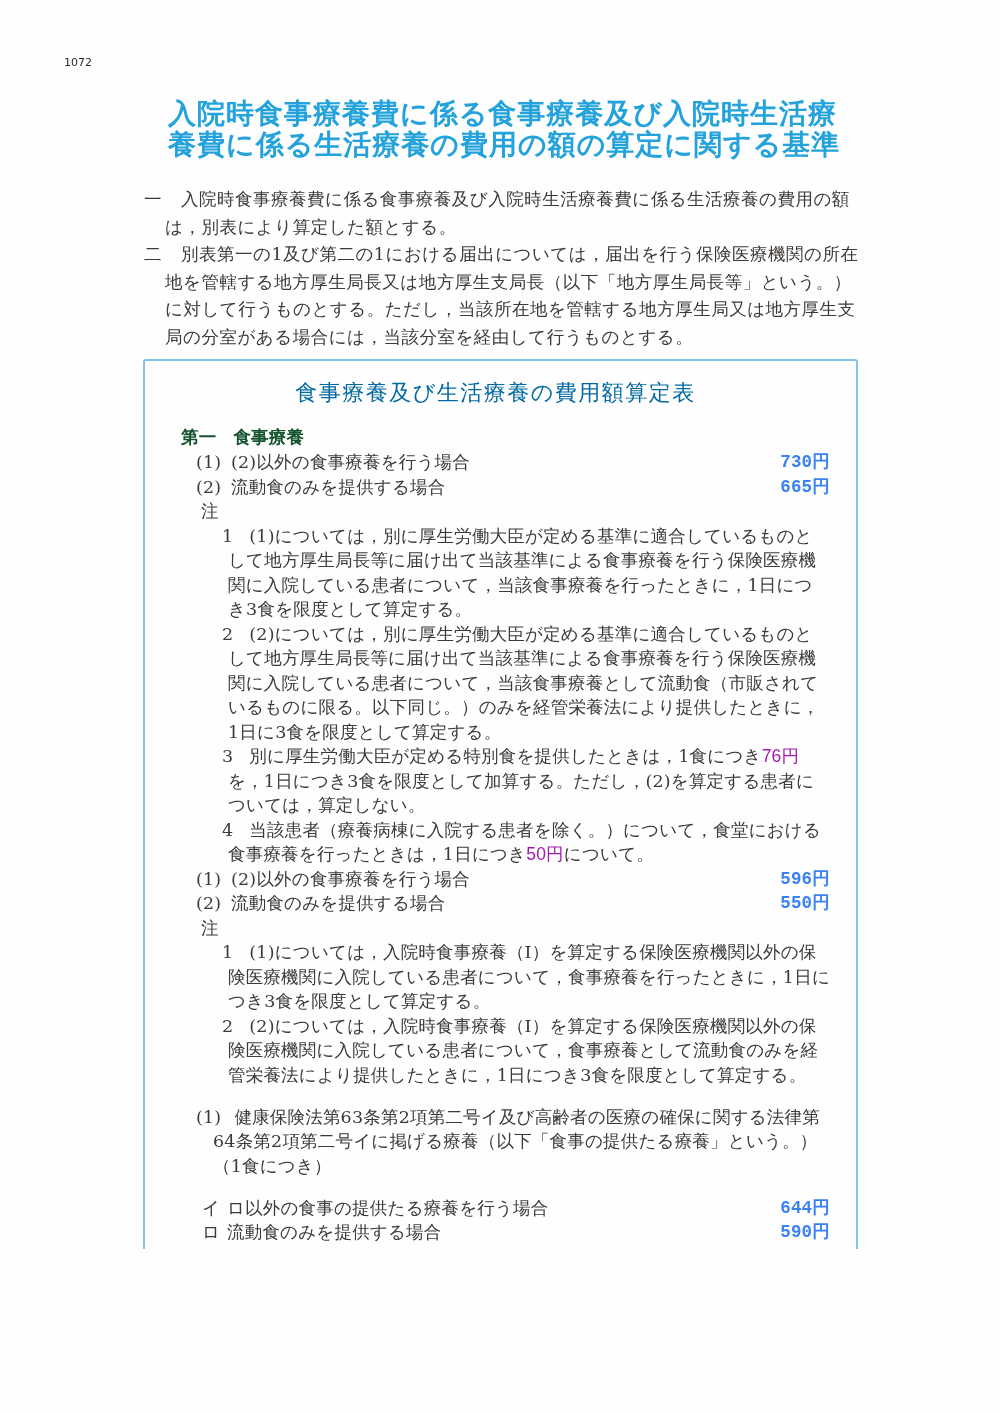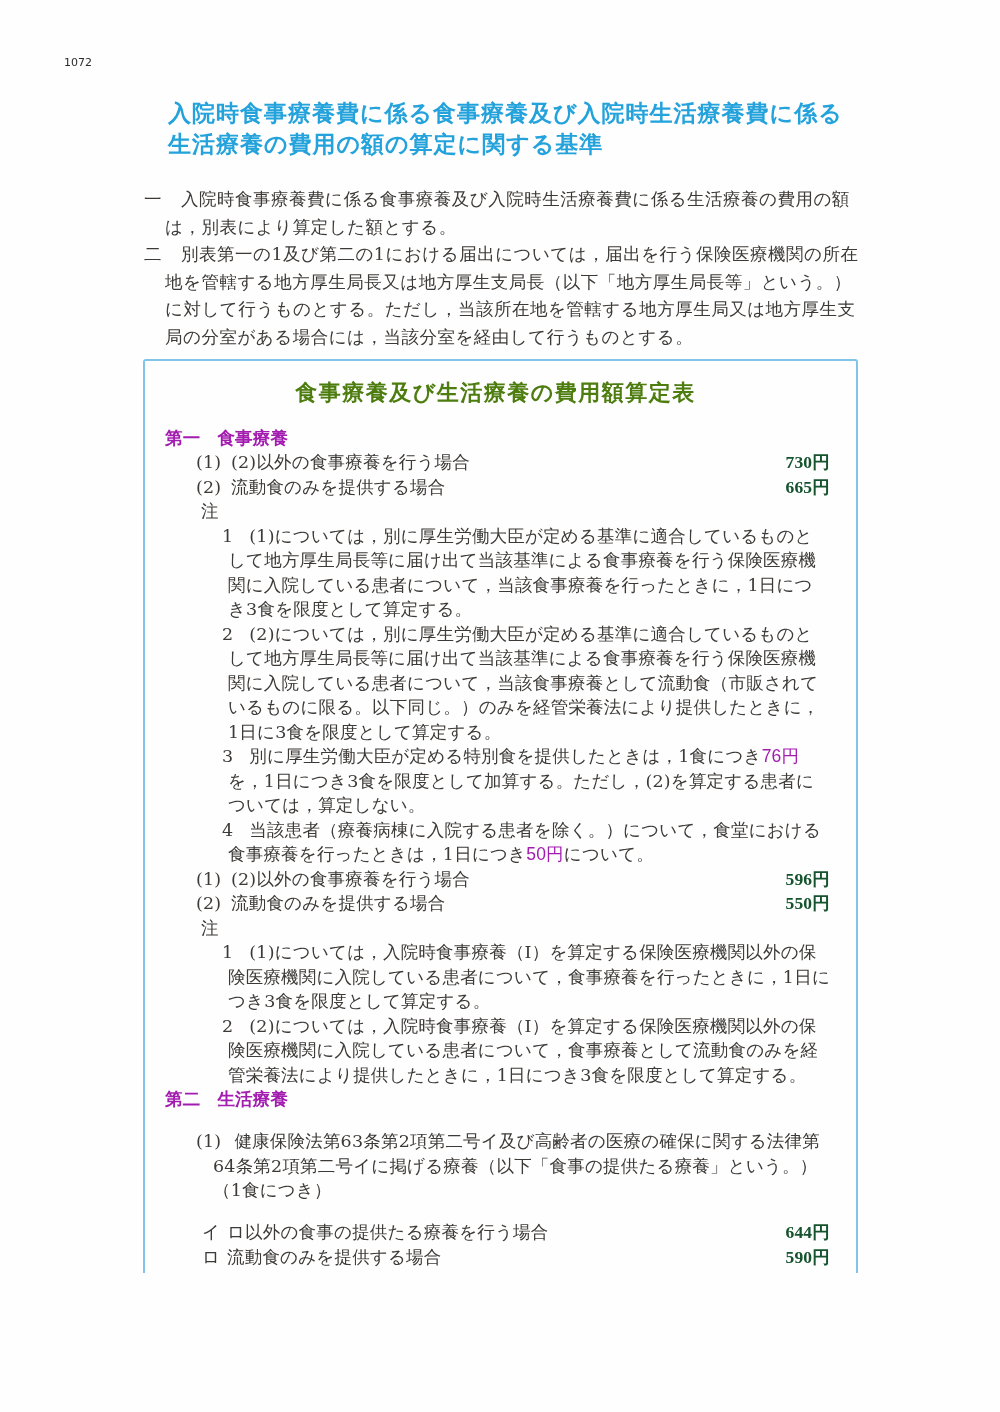--- a/index.html
+++ b/index.html
@@ -8,52 +8,52 @@
     font-family:"DejaVu Serif","Liberation Serif",serif;
     color:#3c3936;
   }
   .pagenum{
     position:absolute;left:64px;top:56px;font-size:11px;color:#2b2b2b;
     font-family:"DejaVu Sans","Liberation Sans",sans-serif;
   }
   .doc-title{
     position:absolute;left:168px;top:98px;width:684px;margin:0;
     font-family:"DejaVu Sans","Liberation Sans",sans-serif;
-    font-size:23px;font-weight:bold;color:#24a2db;
+    font-size:28px;font-weight:bold;color:#24a2db;
     line-height:31px;letter-spacing:1px;
   }
   .intro{position:absolute;left:144px;top:186px;width:716px;
     font-size:17.5px;line-height:27.5px;letter-spacing:0.5px;}
   .intro p{margin:0;padding-left:21px;text-indent:-21px;}
   .intro .mk{margin-right:19px;}
   
   .box{
     position:absolute;left:143px;top:359px;width:715px;box-sizing:border-box;
     border:2px solid #82c4e9;border-bottom:none;border-radius:3px 3px 0 0;
     padding:12px 26px 4px 16px;
     font-size:17.5px;line-height:24.5px;letter-spacing:0.2px;
   }
   .box-label{margin:0;}
   .box-title{
     text-align:center;margin:8px 0 20px 0;
     font-family:"DejaVu Sans","Liberation Sans",sans-serif;
-    font-size:22px;font-weight:bold;color:#4d7c0f;letter-spacing:1.5px;
+    font-size:22px;font-weight:normal;color:#0369a1;letter-spacing:1.5px;
   }
-  .sec-h{margin-left:4px;color:#a21caf;font-weight:bold;
-    font-family:Liberation Sans, sans-serif;}
+  .sec-h{margin-left:20px;color:#14532d;font-weight:bold;
+    font-family:Liberation Mono, monospace;}
   .sec-h .mk2{margin-right:17px;}
   .item-h{margin-left:25px;}
   .item-h .inum,.item-h .ititle{
     color:#24a2db;font-weight:bold;
     font-family:"DejaVu Sans","Liberation Sans",sans-serif;}
   .item-h .inum{margin-right:15px;}
   .prow{display:flex;margin-left:35px;}
   .prow .rmk{flex:0 0 35px;}
-  .prow .price{margin-left:auto;color:#14532d;font-weight:600;
-    font-family:Liberation Serif, serif;}
+  .prow .price{margin-left:auto;color:#3b82f6;font-weight:600;
+    font-family:Liberation Mono, monospace;}
   .subrow{margin-left:41px;}
   .subrow .rmk{flex:0 0 25px;}
   .note-label{margin-left:40px;}
   .notes{margin-left:61px;width:608px;}
   .note{margin:0;padding-left:6px;text-indent:-6px;}
   .note .nnum{margin-right:16px;}
   .hl{color:#a21caf;font-family:Liberation Sans, sans-serif;}
   .para{margin-left:35px;width:612px;padding-left:17px;text-indent:-17px;}
   .para .pmk{margin-right:13px;}
 </style>
@@ -107,21 +107,20 @@
         <span>流動食のみを提供する場合</span>
         <span class="price">550円</span>
       </div>
 
     <div class="note-label">注</div>
     <div class="notes">
       <p class="note"><span class="nnum">1</span><span>(1)については，入院時食事療養（Ⅰ）を算定する保険医療機関以外の保険医療機関に入院している患者について，食事療養を行ったときに，1日につき3食を限度として算定する。</span></p>
       <p class="note"><span class="nnum">2</span><span>(2)については，入院時食事療養（Ⅰ）を算定する保険医療機関以外の保険医療機関に入院している患者について，食事療養として流動食のみを経管栄養法により提供したときに，1日につき3食を限度として算定する。</span></p>
     </div>
 
-    <div class="sec-h"><span class="mk2">第二</span><span>生活療養</span></div>
 
 
     <p class="para"><span class="pmk">(1)</span><span>健康保険法第63条第2項第二号イ及び高齢者の医療の確保に関する法律第64条第2項第二号イに掲げる療養（以下「食事の提供たる療養」という。）（1食につき）</span></p>
 
     <div class="prow subrow">
         <span class="rmk">イ</span>
         <span>ロ以外の食事の提供たる療養を行う場合</span>
         <span class="price">644円</span>
       </div>
     <div class="prow subrow">

